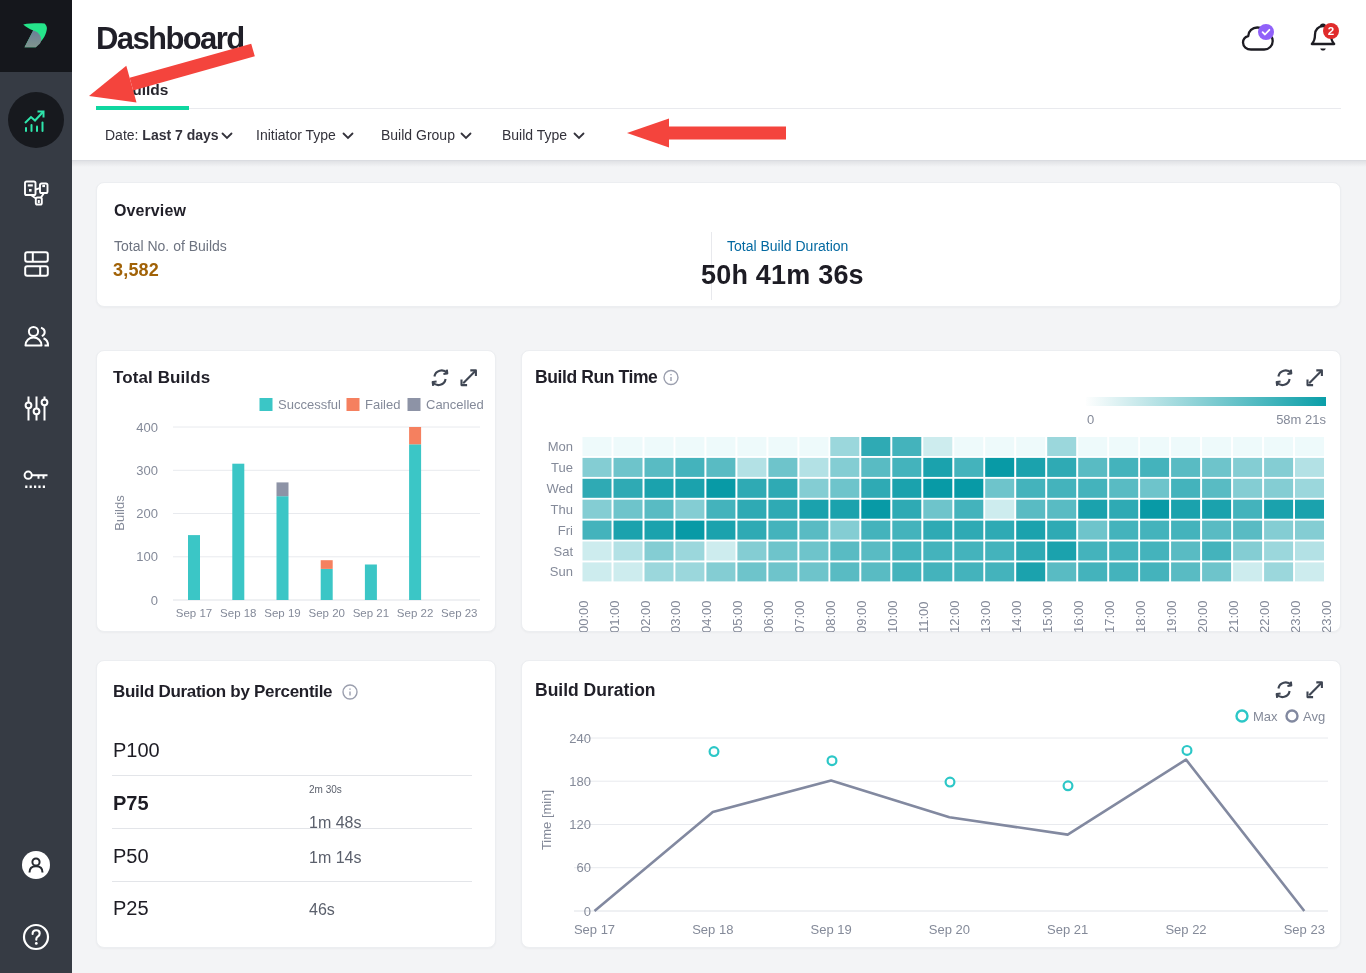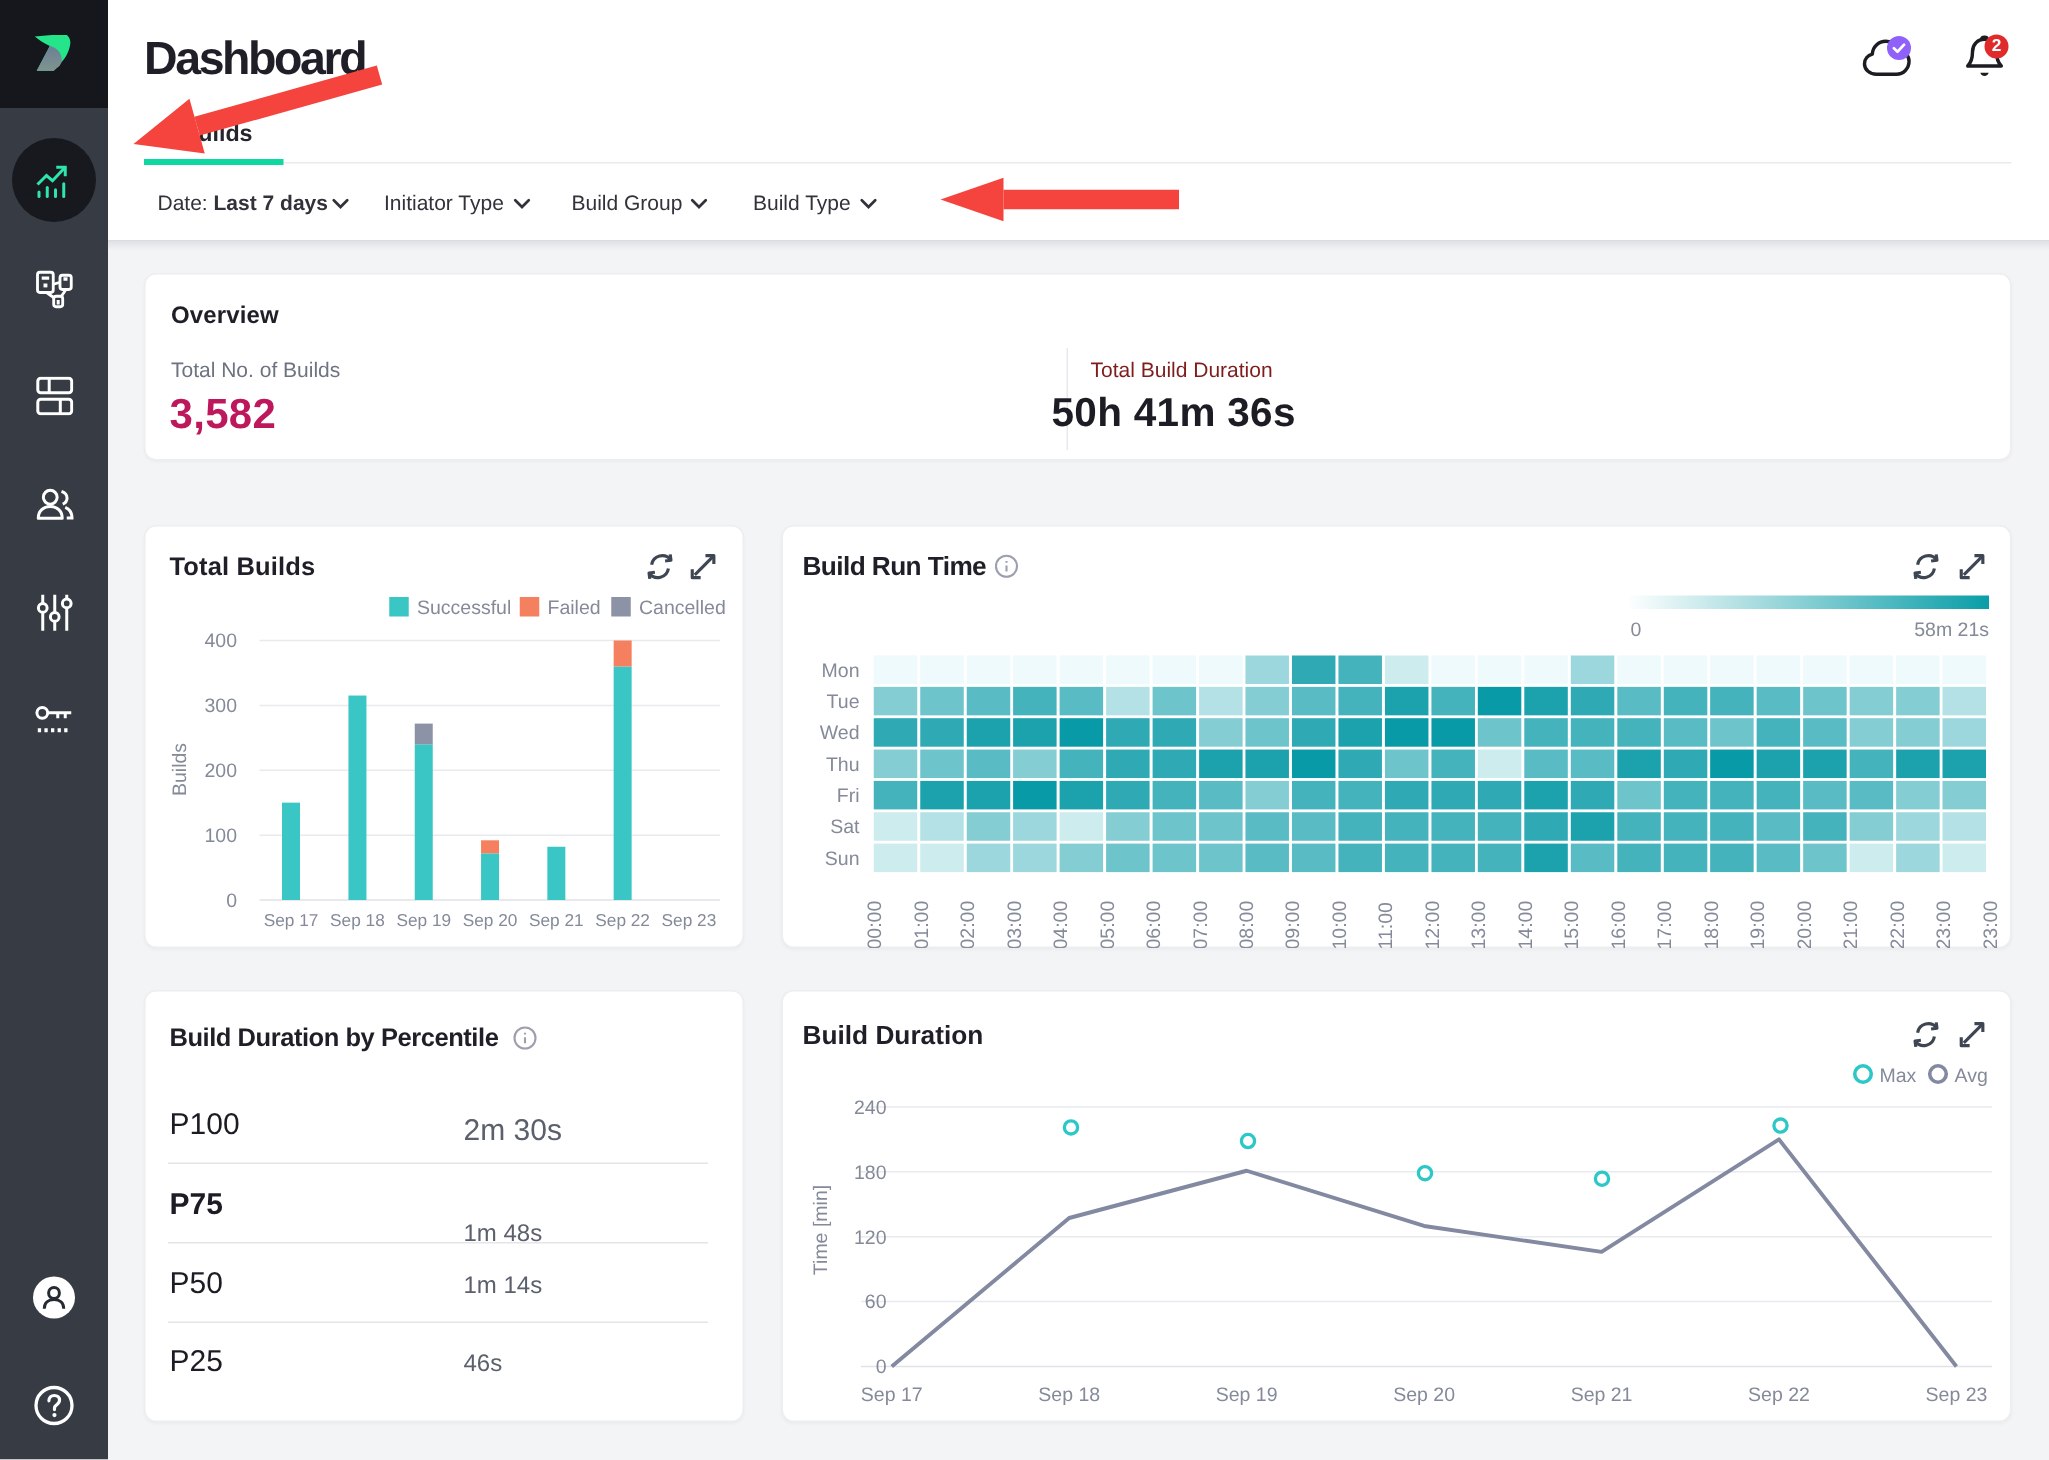--- a/index.html
+++ b/index.html
@@ -129,22 +129,22 @@
 <svg class="abs" style="left:573px;top:132px" width="12" height="8" viewBox="0 0 12 8" fill="none">
     <path d="M1.5 1.5 L6 6 L10.5 1.5" stroke="#33323b" stroke-width="1.8" stroke-linecap="round"></path>
   </svg>
 <div class="abs" style="left:72px;top:160px;width:1294px;height:1px;background:#dadce1"></div>
 <div class="abs" style="left:72px;top:161px;width:1294px;height:6px;background:linear-gradient(rgba(60,64,80,.10),rgba(60,64,80,0))"></div>
 
 <div class="card" style="left:96px;top:182px;width:1245px;height:125px"></div>
 <div class="abs ttl" style="left:114px;top:202px;font-size:16px">Overview</div>
 <div class="abs" style="left:711px;top:232px;width:1px;height:68px;background:#e8e9ed"></div>
 <div class="abs" style="left:114px;top:238px;font-size:14px;color:#6d7380">Total No. of Builds</div>
-<div class="abs" style="left:113px;top:260px;font-size:28px;font-weight:bold;color:#be185d;letter-spacing:.2px">3,582</div>
-<div class="abs" style="left:727px;top:238px;font-size:14px;color:#7f1d1d">Total Build Duration</div>
+<div class="abs" style="left:113px;top:260px;font-size:18px;font-weight:bold;color:#a16207;letter-spacing:.2px">3,582</div>
+<div class="abs" style="left:727px;top:238px;font-size:14px;color:#0369a1">Total Build Duration</div>
 <div class="abs" style="left:701px;top:260px;font-size:27px;font-weight:bold;color:#1d1c24;letter-spacing:.2px">50h 41m 36s</div>
 
 <div class="card" style="left:96px;top:350px;width:400px;height:282px"></div>
 <svg class="abs" style="left:96px;top:350px" width="400" height="282" viewBox="0 0 400 282">
   <text x="17" y="33" class="ttl" fill="#201f28" font-weight="bold" font-size="17.5">Total Builds</text>
   <g transform="translate(335,19)" fill="none" stroke="#3f4653" stroke-width="2.1">
       <path d="M16.1 4.1 A7.2 7.2 0 0 0 3.4 7.5"></path>
       <path d="M15.8 0.6 L16.3 4.5 L12.4 5.0" stroke-linejoin="round"></path>
       <path d="M1.9 13.4 A7.2 7.2 0 0 0 14.6 10.0"></path>
       <path d="M2.2 16.9 L1.7 13.0 L5.6 12.5" stroke-linejoin="round"></path>
@@ -426,21 +426,21 @@
 
 <div class="card" style="left:96px;top:660px;width:400px;height:288px"></div>
 <div class="abs ttl" style="left:113px;top:682px;letter-spacing:-0.3px">Build Duration by Percentile</div>
 <svg class="abs" style="left:342px;top:684px" width="16" height="16" viewBox="0 0 16 16">
     <g stroke="#9b9fae" fill="none" stroke-width="1.4">
       <circle cx="8" cy="8" r="7"></circle>
       <path d="M8 4.5 L8 5.7 M8 7.5 L8 11.5"></path>
     </g>
   </svg>
 <div class="abs" style="left:113px;top:739px;font-size:20px;font-weight:normal;color:#1d1c24">P100</div>
-<div class="abs" style="left:309px;top:743px;font-size:20px;color:#5b606c">2m 30s</div>
+<div class="abs" style="left:309px;top:784px;font-size:10px;color:#5b606c">2m 30s</div>
 <div class="abs" style="left:112px;top:775px;width:360px;height:1px;background:#e3e5e9"></div>
 <div class="abs" style="left:113px;top:792px;font-size:20px;font-weight:bold;color:#1d1c24">P75</div>
 <div class="abs" style="left:309px;top:814px;font-size:16px;color:#5b606c">1m 48s</div>
 <div class="abs" style="left:112px;top:828px;width:360px;height:1px;background:#e3e5e9"></div>
 <div class="abs" style="left:113px;top:845px;font-size:20px;font-weight:normal;color:#1d1c24">P50</div>
 <div class="abs" style="left:309px;top:849px;font-size:16px;color:#5b606c">1m 14s</div>
 <div class="abs" style="left:112px;top:881px;width:360px;height:1px;background:#e3e5e9"></div>
 <div class="abs" style="left:113px;top:897px;font-size:20px;font-weight:normal;color:#1d1c24">P25</div>
 <div class="abs" style="left:309px;top:901px;font-size:16px;color:#5b606c">46s</div>
 

